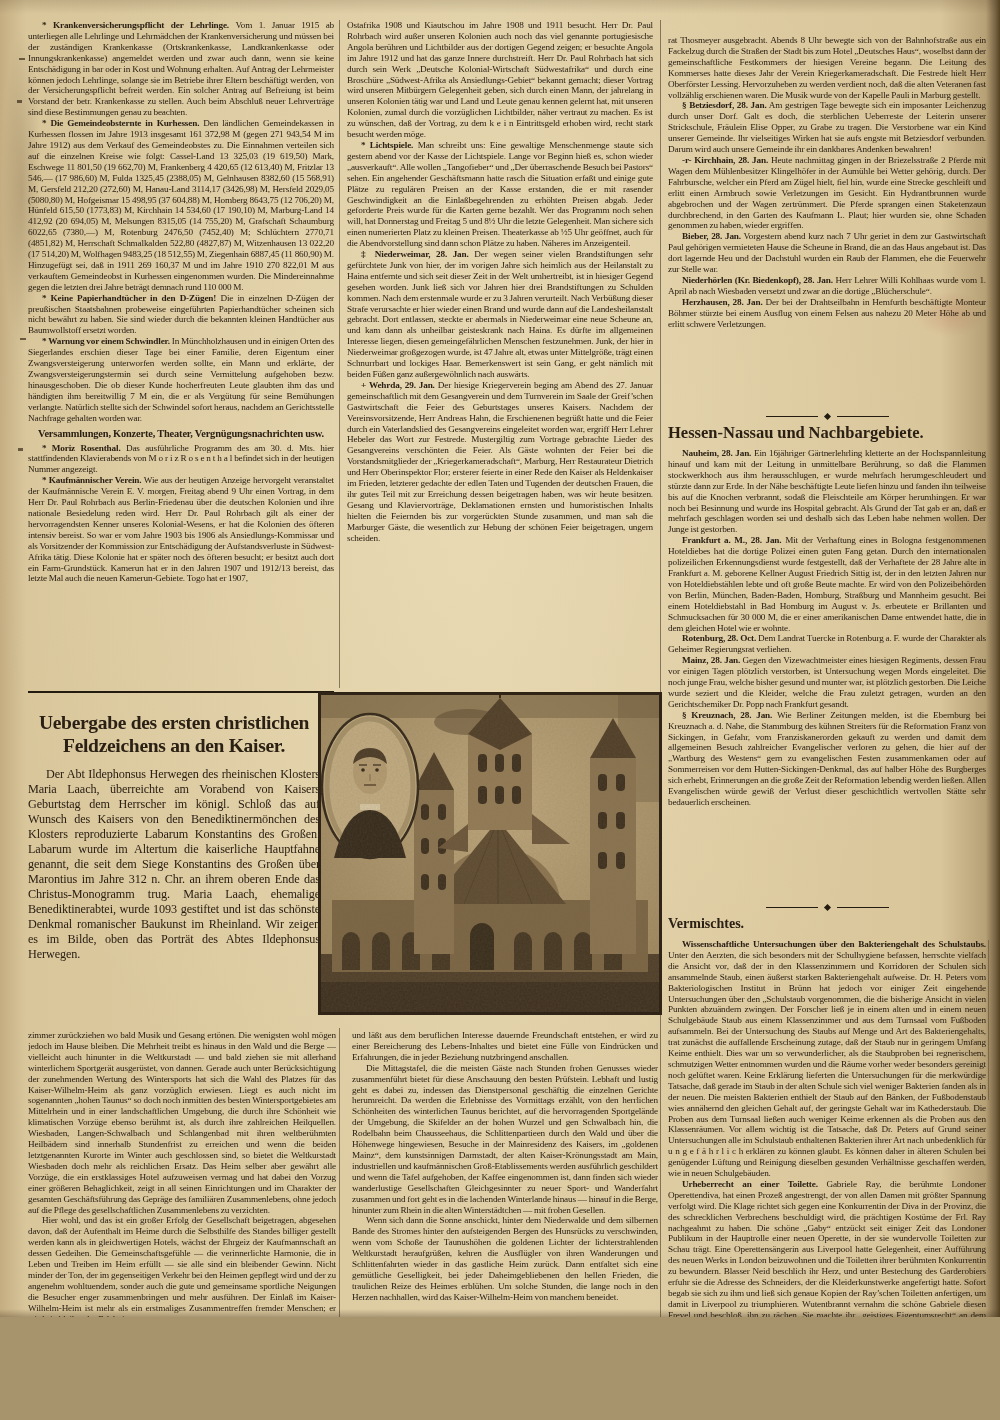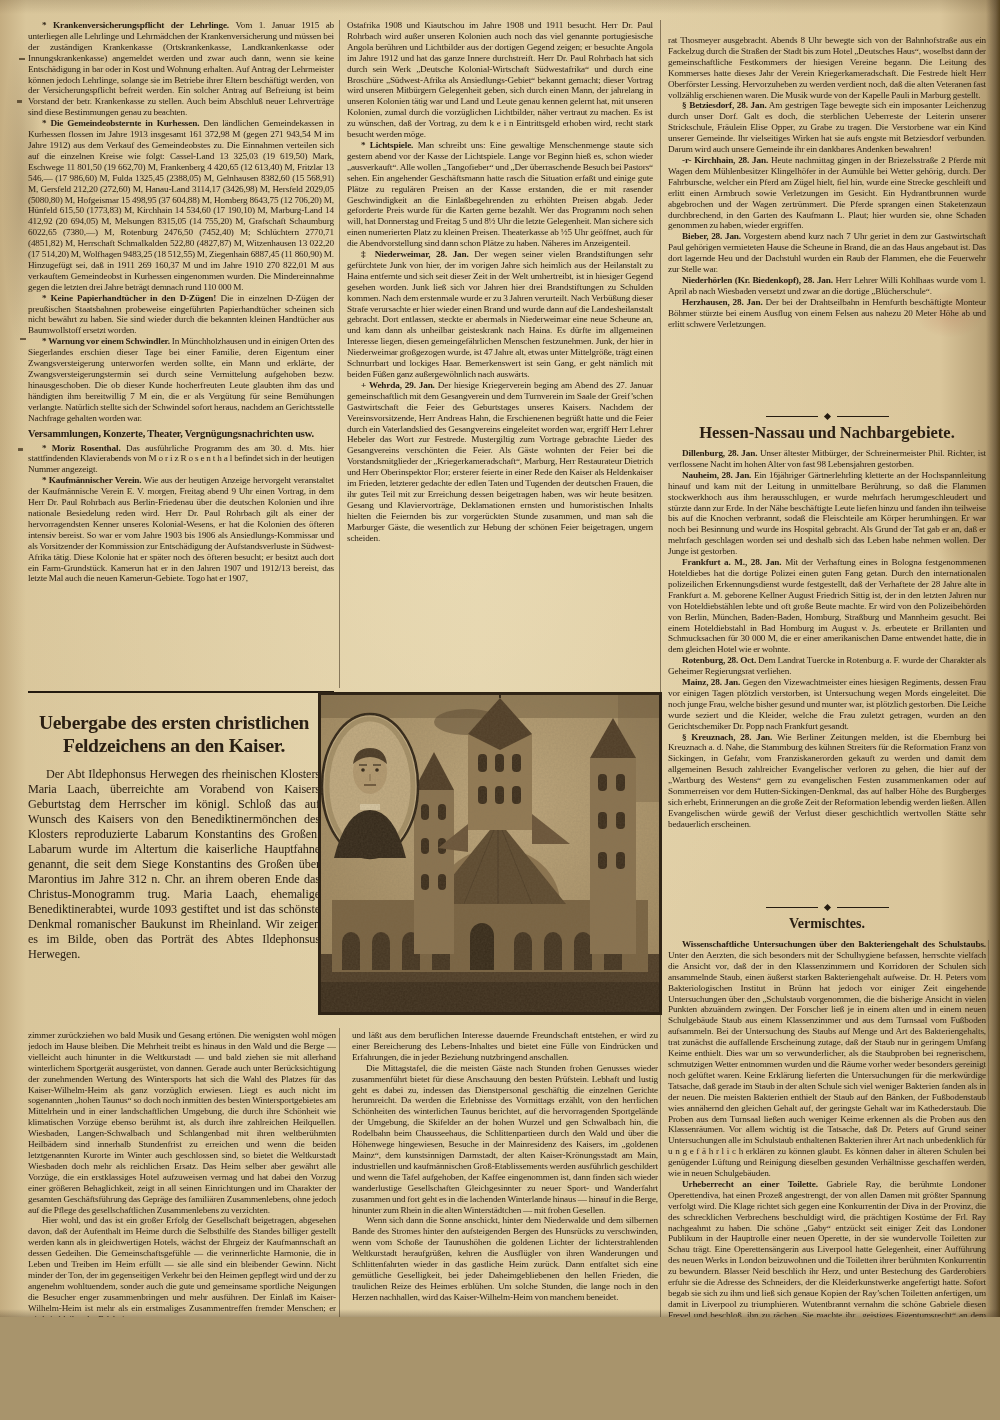--- a/index.html
+++ b/index.html
@@ -31,25 +31,25 @@
   .art.noind{text-indent:0;}
   .art b{font-weight:bold;}
 
   #col1{left:28px;top:20px;width:306px;height:668px;}
   #col2{left:347px;top:20px;width:306px;height:668px;}
   #col3{left:668px;top:20px;width:318px;height:1396px;margin-top:15px;}
   .c3b1{height:372px;overflow:hidden;}
   .c3b2{height:450px;overflow:hidden;}
   .c3b3{height:496px;overflow:hidden;}
 
-  .events-hdr{font-weight:bold;text-align:left;font-size:10.4px;line-height:12px;margin:4px 0 3px;text-indent:0;}
+  .events-hdr{font-weight:bold;text-align:center;font-size:10.4px;line-height:12px;margin:4px 0 3px;text-indent:0;}
   .sec-div{display:flex;align-items:center;justify-content:center;height:10px;margin:4px 0 2px;}
   .sec-div::before,.sec-div::after{content:"";width:52px;border-top:1.6px solid #241b10;margin:0 7px;}
   .diamond{width:5px;height:5px;background:#241b10;transform:rotate(45deg);display:block;}
-  .sec-title{font-weight:bold;text-align:center;font-size:16.5px;line-height:20px;margin:2px 0 5px;letter-spacing:0;}
+  .sec-title{font-weight:bold;text-align:left;font-size:16.5px;line-height:20px;margin:2px 0 5px;letter-spacing:0;}
   .sec-title.big{font-size:14px;}
 
   #feature-head{position:absolute;left:28px;top:712px;width:292px;height:292px;overflow:hidden;}
   .feat-title{font-weight:bold;font-size:19.5px;line-height:22.5px;text-align:center;margin:0 6px 10px;letter-spacing:-0.3px;}
   .feat-body{font-size:12.2px;line-height:15px;text-align:justify;text-indent:18px;margin:0;letter-spacing:-0.1px;}
 
   #photo{position:absolute;left:318px;top:692px;width:344px;height:323px;}
   #photo svg{display:block;}
 
   #bottom-left{left:28px;top:1030px;width:308px;height:386px;}
@@ -104,21 +104,20 @@
       <p class="art"><b>Bieber, 28. Jan.</b> <span>Vorgestern abend kurz nach 7 Uhr geriet in dem zur Gastwirtschaft Paul gehörigen vermieteten Hause die Scheune in Brand, die an das Haus angebaut ist. Das dort lagernde Heu und der Dachstuhl wurden ein Raub der Flammen, ehe die Feuerwehr zur Stelle war.</span></p>
       <p class="art"><b>Niederhörlen (Kr. Biedenkopf), 28. Jan.</b> <span>Herr Lehrer Willi Kohlhaas wurde vom 1. April ab nach Wiesbaden versetzt und zwar an die dortige „Blücherschule“.</span></p>
       <p class="art"><b>Herzhausen, 28. Jan.</b> <span>Der bei der Drahtseilbahn in Hemfurth beschäftigte Monteur Böhmer stürzte bei einem Ausflug von einem Felsen aus nahezu 20 Meter Höhe ab und erlitt schwere Verletzungen.</span></p>
 
     </div>
     <div class="sec-div">
         <span class="diamond"></span>
       </div>
     <h2 class="sec-title">Hessen-Nassau und Nachbargebiete.</h2>
     <div class="c3b2">
-      <p class="art"><b>Dillenburg, 28. Jan.</b> <span>Unser ältester Mitbürger, der Schreinermeister Phil. Richter, ist verflossene Nacht im hohen Alter von fast 98 Lebensjahren gestorben.</span></p>
       <p class="art"><b>Nauheim, 28. Jan.</b> <span>Ein 16jähriger Gärtnerlehrling kletterte an der Hochspannleitung hinauf und kam mit der Leitung in unmittelbare Berührung, so daß die Flammen stockwerkhoch aus ihm herausschlugen, er wurde mehrfach herumgeschleudert und stürzte dann zur Erde. In der Nähe beschäftigte Leute liefen hinzu und fanden ihn teilweise bis auf die Knochen verbrannt, sodaß die Fleischteile am Körper herumhingen. Er war noch bei Besinnung und wurde ins Hospital gebracht. Als Grund der Tat gab er an, daß er mehrfach geschlagen worden sei und deshalb sich das Leben habe nehmen wollen. Der Junge ist gestorben.</span></p>
       <p class="art"><b>Frankfurt a. M., 28. Jan.</b> <span>Mit der Verhaftung eines in Bologna festgenommenen Hoteldiebes hat die dortige Polizei einen guten Fang getan. Durch den internationalen polizeilichen Erkennungsdienst wurde festgestellt, daß der Verhaftete der 28 Jahre alte in Frankfurt a. M. geborene Kellner August Friedrich Sittig ist, der in den letzten Jahren nur von Hoteldiebstählen lebte und oft große Beute machte. Er wird von den Polizeibehörden von Berlin, München, Baden-Baden, Homburg, Straßburg und Mannheim gesucht. Bei einem Hoteldiebstahl in Bad Homburg im August v. Js. erbeutete er Brillanten und Schmucksachen für 30 000 M, die er einer amerikanischen Dame entwendet hatte, die in dem gleichen Hotel wie er wohnte.</span></p>
       <p class="art"><b>Rotenburg, 28. Oct.</b> <span>Dem Landrat Tuercke in Rotenburg a. F. wurde der Charakter als Geheimer Regierungsrat verliehen.</span></p>
       <p class="art"><b>Mainz, 28. Jan.</b> <span>Gegen den Vizewachtmeister eines hiesigen Regiments, dessen Frau vor einigen Tagen plötzlich verstorben, ist Untersuchung wegen Mords eingeleitet. Die noch junge Frau, welche bisher gesund und munter war, ist plötzlich gestorben. Die Leiche wurde seziert und die Kleider, welche die Frau zuletzt getragen, wurden an den Gerichtschemiker Dr. Popp nach Frankfurt gesandt.</span></p>
       <p class="art"><b>§ Kreuznach, 28. Jan.</b> <span>Wie Berliner Zeitungen melden, ist die Ebernburg bei Kreuznach a. d. Nahe, die Stammburg des kühnen Streiters für die Reformation Franz von Sickingen, in Gefahr, vom Franziskanerorden gekauft zu werden und damit dem allgemeinen Besuch zahlreicher Evangelischer verloren zu gehen, die hier auf der „Wartburg des Westens“ gern zu evangelischen Festen zusammenkamen oder auf Sommerreisen vor dem Hutten-Sickingen-Denkmal, das auf halber Höhe des Burgberges sich erhebt, Erinnerungen an die große Zeit der Reformation lebendig werden ließen. Allen Evangelischen würde gewiß der Verlust dieser geschichtlich wertvollen Stätte sehr bedauerlich erscheinen.</span></p>
 
     </div>
     <div class="sec-div">
         <span class="diamond"></span>
       </div>

